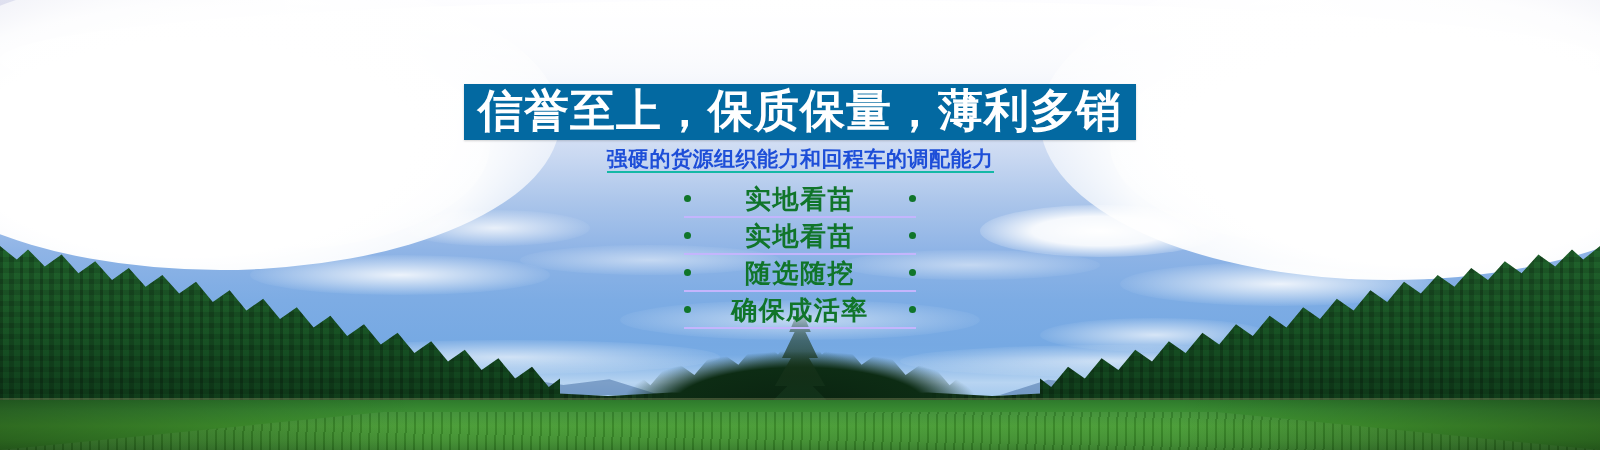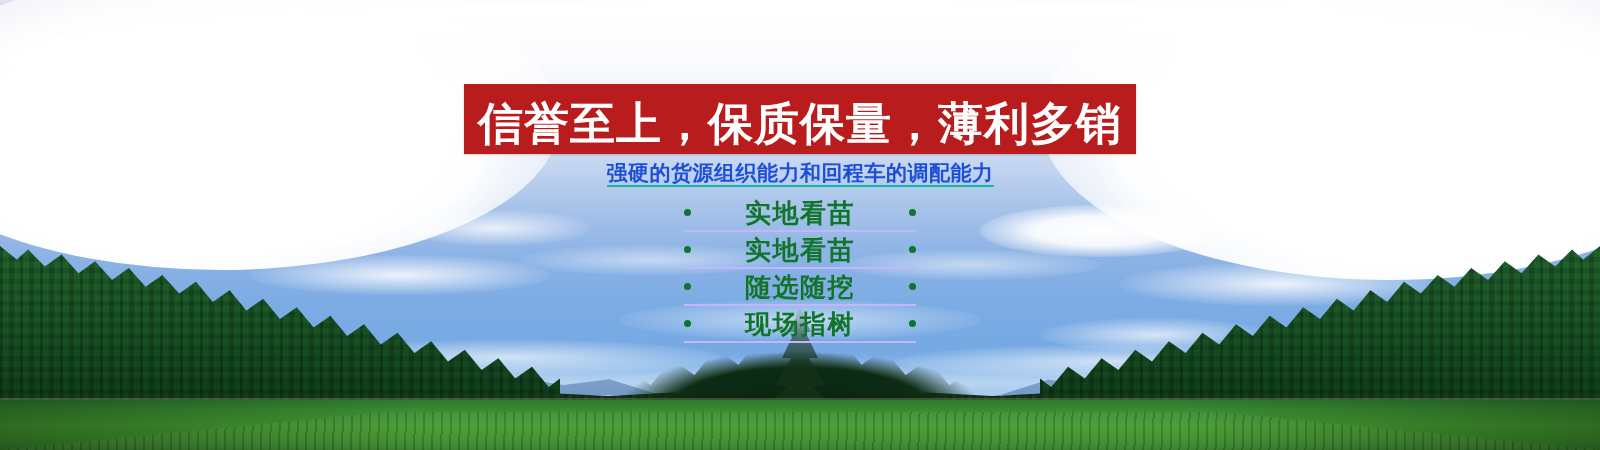--- a/index.html
+++ b/index.html
@@ -214,24 +214,24 @@
   }
 
   
   .content {
     position:absolute; left:0; top:0; width:1600px; height:450px;
     display:flex; flex-direction:column; align-items:center;
   }
 
   .title-bar {
     margin-top:84px;
-    background:#b91c1c;
+    background:#0369a1;
     padding:4px 14px 8px 14px;
-    display:flex; align-items:flex-end; justify-content:center;
-    height:70px;
+    display:flex; align-items:flex-start; justify-content:center;
+    height:56px;
     box-shadow:0 1px 2px rgba(0,0,0,.18);
   }
   .title-text {
     color:#ffffff;
     font-size:45px;
     font-weight:bold;
     letter-spacing:1px;
     line-height:1;
     white-space:nowrap;
   }
@@ -350,20 +350,20 @@
       </div>
 
       <div class="feature-row">
         <span class="dot"></span>
         <span class="feature-label">随选随挖</span>
         <span class="dot"></span>
       </div>
 
       <div class="feature-row">
         <span class="dot"></span>
-        <span class="feature-label">现场指树</span>
+        <span class="feature-label">确保成活率</span>
         <span class="dot"></span>
       </div>
 
 
     </div>
   </div>
 </div>
 
 </body></html>

